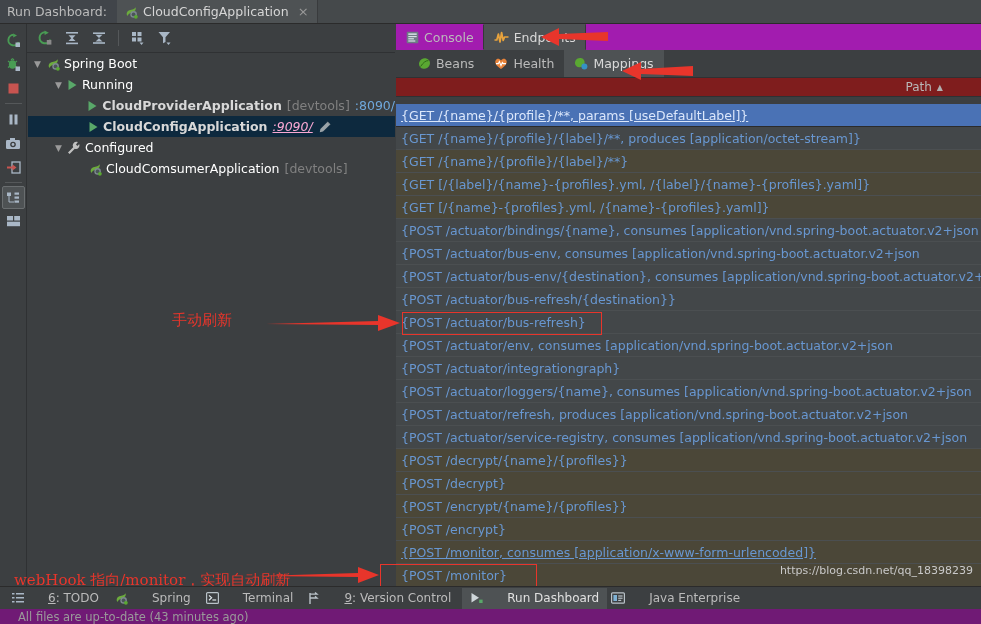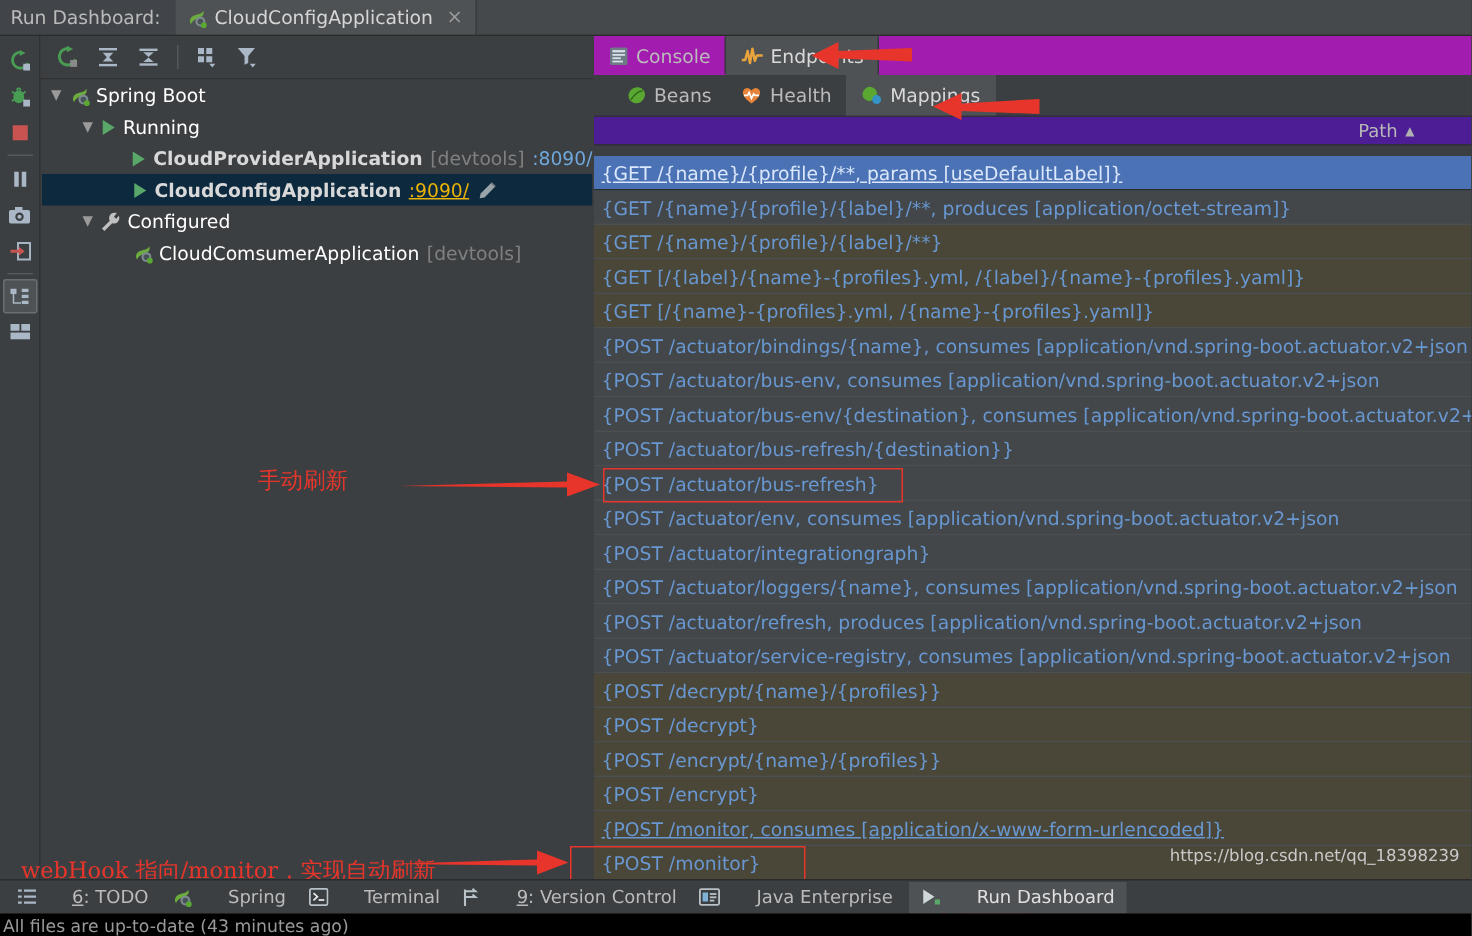--- a/index.html
+++ b/index.html
@@ -56,35 +56,35 @@
     background: #3c3f41; overflow: hidden;
   }
   .trow { height: 21px; display: flex; align-items: center; white-space: nowrap;
           font-size: 12.5px; color: #bbbbbb; padding-left: 4px; }
   .trow.selected { background: #0d293e; }
   .twig { width: 11px; display: inline-block; text-align: center; color: #9a9a9a; font-size: 9px; }
   .tname { color: #ffffff; }
   .tname.bold { font-weight: bold; color: #d8d8d8; }
   .tdim { color: #808080; margin-left: 5px; }
   .tport { color: #6fa8dc; margin-left: 5px; }
-  .tport.link { color: #eab308; text-decoration: underline; }
+  .tport.link { color: #f9a8d4; text-decoration: underline; font-style: italic; }
 
   
   .rpanel { position: absolute; left: 396px; top: 24px; width: 585px; height: 562px; background: #3c3f41; }
   .tabrow1 { height: 26px; display: flex; align-items: stretch; background: #a21caf; }
   .tabrow2 { height: 27px; display: flex; align-items: stretch; background: #3c3f41; padding-left: 12px; }
   .ptab {
     display: flex; align-items: center; gap: 5px; padding: 0 9px;
     font-size: 12.5px; color: #bbbbbb; border: 1px solid transparent;
   }
   .ptab.active { background: #4e5254; color: #d9d9d9; }
   .tabrow1 .ptab { border-right: 1px solid #35383a; }
   .tabrow2 .ptab.active { background: #4e5254; }
   .colhead {
-    height: 20px; background: #4c1d95; border-top: 1px solid #2f3133;
+    height: 20px; background: #7f1d1d; border-top: 1px solid #2f3133;
     border-bottom: 1px solid #2f3133;
     display: flex; align-items: center; justify-content: flex-end;
     padding-right: 38px; font-size: 12px; color: #b8b8b8;
   }
   .colhead .sortarrow { margin-left: 5px; font-size: 8px; color: #b0b0b0; }
 
   .rowlist { position: absolute; left: 0; top: 80px; width: 585px; height: 482px; overflow: hidden; }
   .mrow {
     height: 23px; display: flex; align-items: center; padding-left: 5px;
     font-size: 12.5px; color: #6897d1; border-bottom: 1px solid #4b4f51;
@@ -110,21 +110,21 @@
     font-size: 12px; color: #bbbbbb; height: 21px;
   }
   .sbitem.active { background: #4e5254; color: #e0e0e0; padding: 0 8px; }
   .sbitem u { text-decoration: underline; }
   .watermark {
     position: absolute; right: 8px; top: 564px;
     font-size: 11px; color: #c9c9c9;
   }
   .bottomline {
     position: absolute; left: 0; top: 609px; width: 981px; height: 15px;
-    background: #000000; display: flex; align-items: center; padding-left: 2px;
+    background: #701a75; display: flex; align-items: center; padding-left: 18px;
     font-size: 11.5px; color: #9a9a9a;
   }
 
   
   .anno { position: absolute; color: #e8352b; font-size: 15px; white-space: nowrap; }
   .anno.serif { font-family: "DejaVu Serif", "Liberation Serif", serif; }
   .annobox { position: absolute; border: 1.5px solid #e8352b; pointer-events: none; }
   .arrowsvg { position: absolute; }
   svg { display: block; }
 </style>
@@ -521,38 +521,38 @@
       </div>
       <div class="sbitem">
         <span style="display: inline-flex; align-items: center; margin-right: 4px;">
           <svg width="12" height="13" viewBox="0 0 12 13">
             <path d="M2 1 V12" stroke="#b9c2c8" stroke-width="1.4"></path>
             <path d="M2 2.2 H9 L7 0.5 M2 6 H9 L7 4.3" stroke="#b9c2c8" stroke-width="1.3" fill="none"></path>
           </svg>
         </span>
         <span><u>9</u>: Version Control</span>
       </div>
+      <div class="sbitem active">
+        <span style="display: inline-flex; align-items: center; margin-right: 4px;">
+          <svg width="13" height="12" viewBox="0 0 13 12">
+            <path d="M1.5 1 L9 5.8 L1.5 10.6 Z" fill="#cfd6da"></path>
+            <rect x="9.2" y="7.6" width="3.4" height="3.4" fill="#59a869"></rect>
+          </svg>
+        </span>
+        <span>Run Dashboard</span>
+      </div>
       <div class="sbitem">
         <span style="display: inline-flex; align-items: center; margin-right: 4px;">
           <svg width="14" height="12" viewBox="0 0 14 12">
             <rect x="0.6" y="0.8" width="12.8" height="10.4" rx="1" fill="none" stroke="#b9c2c8" stroke-width="1.2"></rect>
             <rect x="2.4" y="3" width="3.6" height="6" fill="#7fb2d6"></rect>
             <rect x="7.2" y="3.4" width="4.4" height="1.2" fill="#b9c2c8"></rect>
             <rect x="7.2" y="5.6" width="4.4" height="1.2" fill="#b9c2c8"></rect>
             <rect x="7.2" y="7.8" width="3" height="1.2" fill="#b9c2c8"></rect>
           </svg>
         </span>
         <span>Java Enterprise</span>
       </div>
-      <div class="sbitem active">
-        <span style="display: inline-flex; align-items: center; margin-right: 4px;">
-          <svg width="13" height="12" viewBox="0 0 13 12">
-            <path d="M1.5 1 L9 5.8 L1.5 10.6 Z" fill="#cfd6da"></path>
-            <rect x="9.2" y="7.6" width="3.4" height="3.4" fill="#59a869"></rect>
-          </svg>
-        </span>
-        <span>Run Dashboard</span>
-      </div>
     </div>
   <div class="watermark">https://blog.csdn.net/qq_18398239</div>
   <div class="bottomline">All files are up-to-date (43 minutes ago)</div>
 
 </div>
 
 </body></html>

